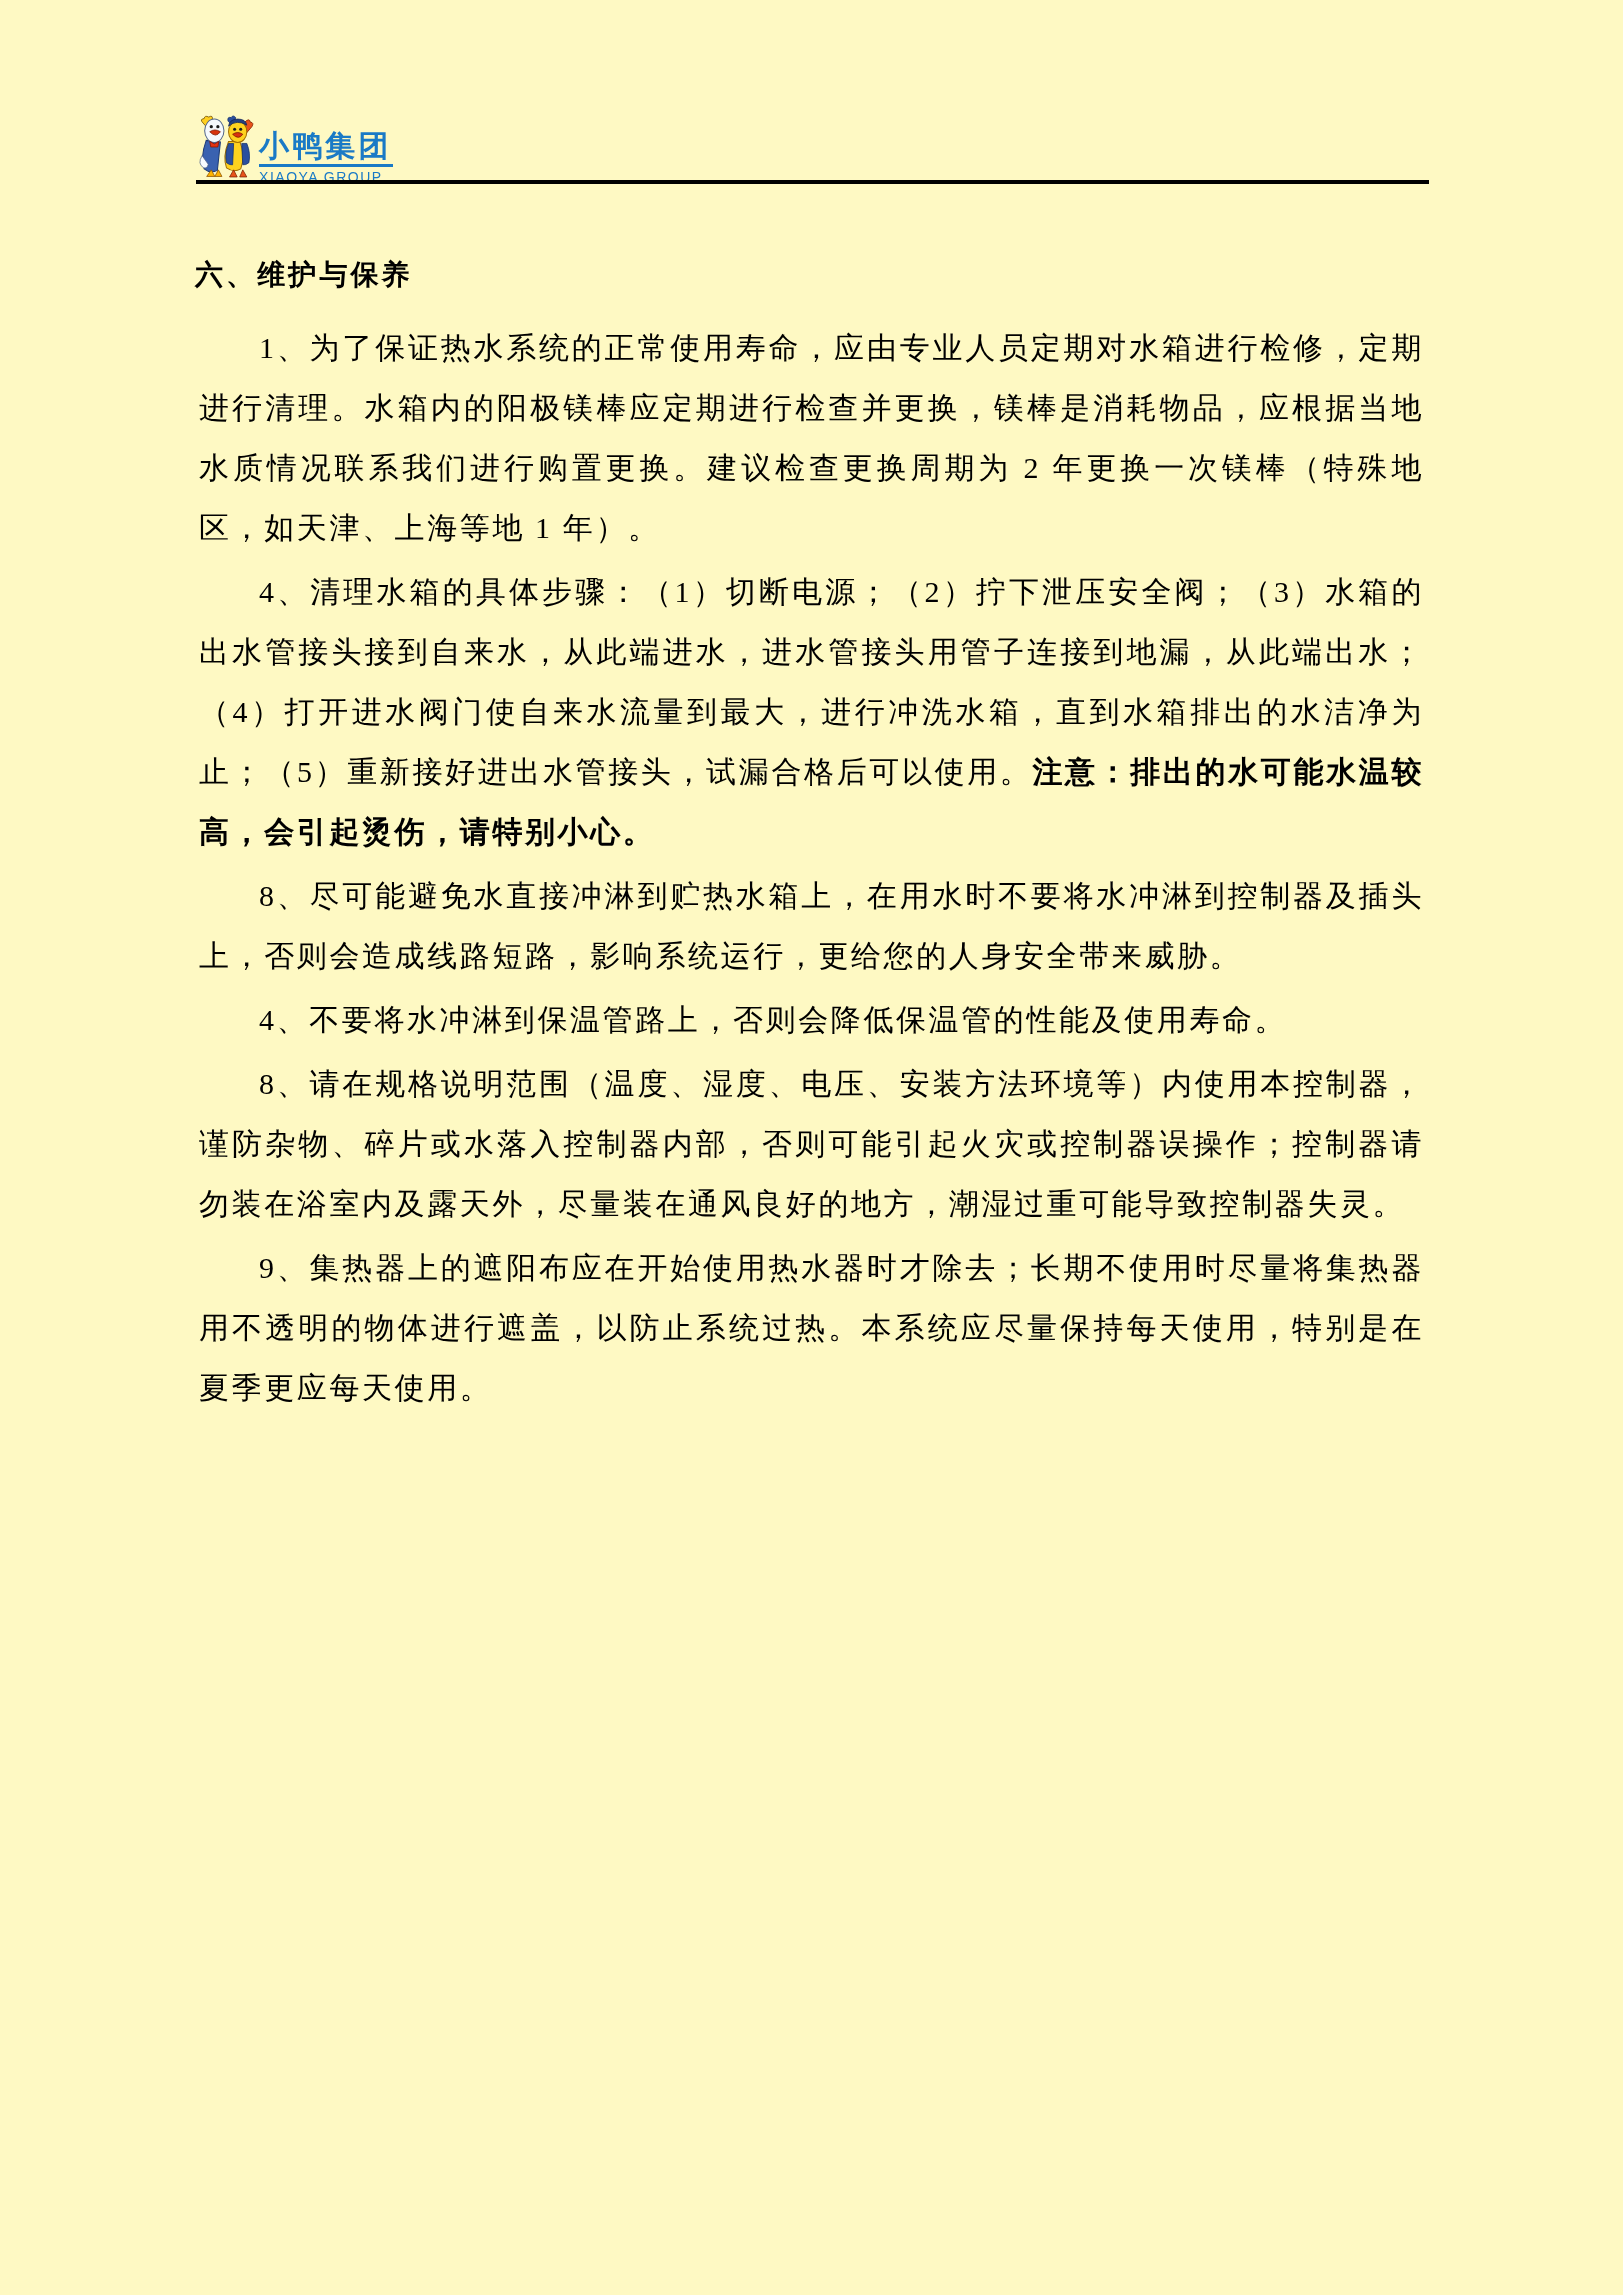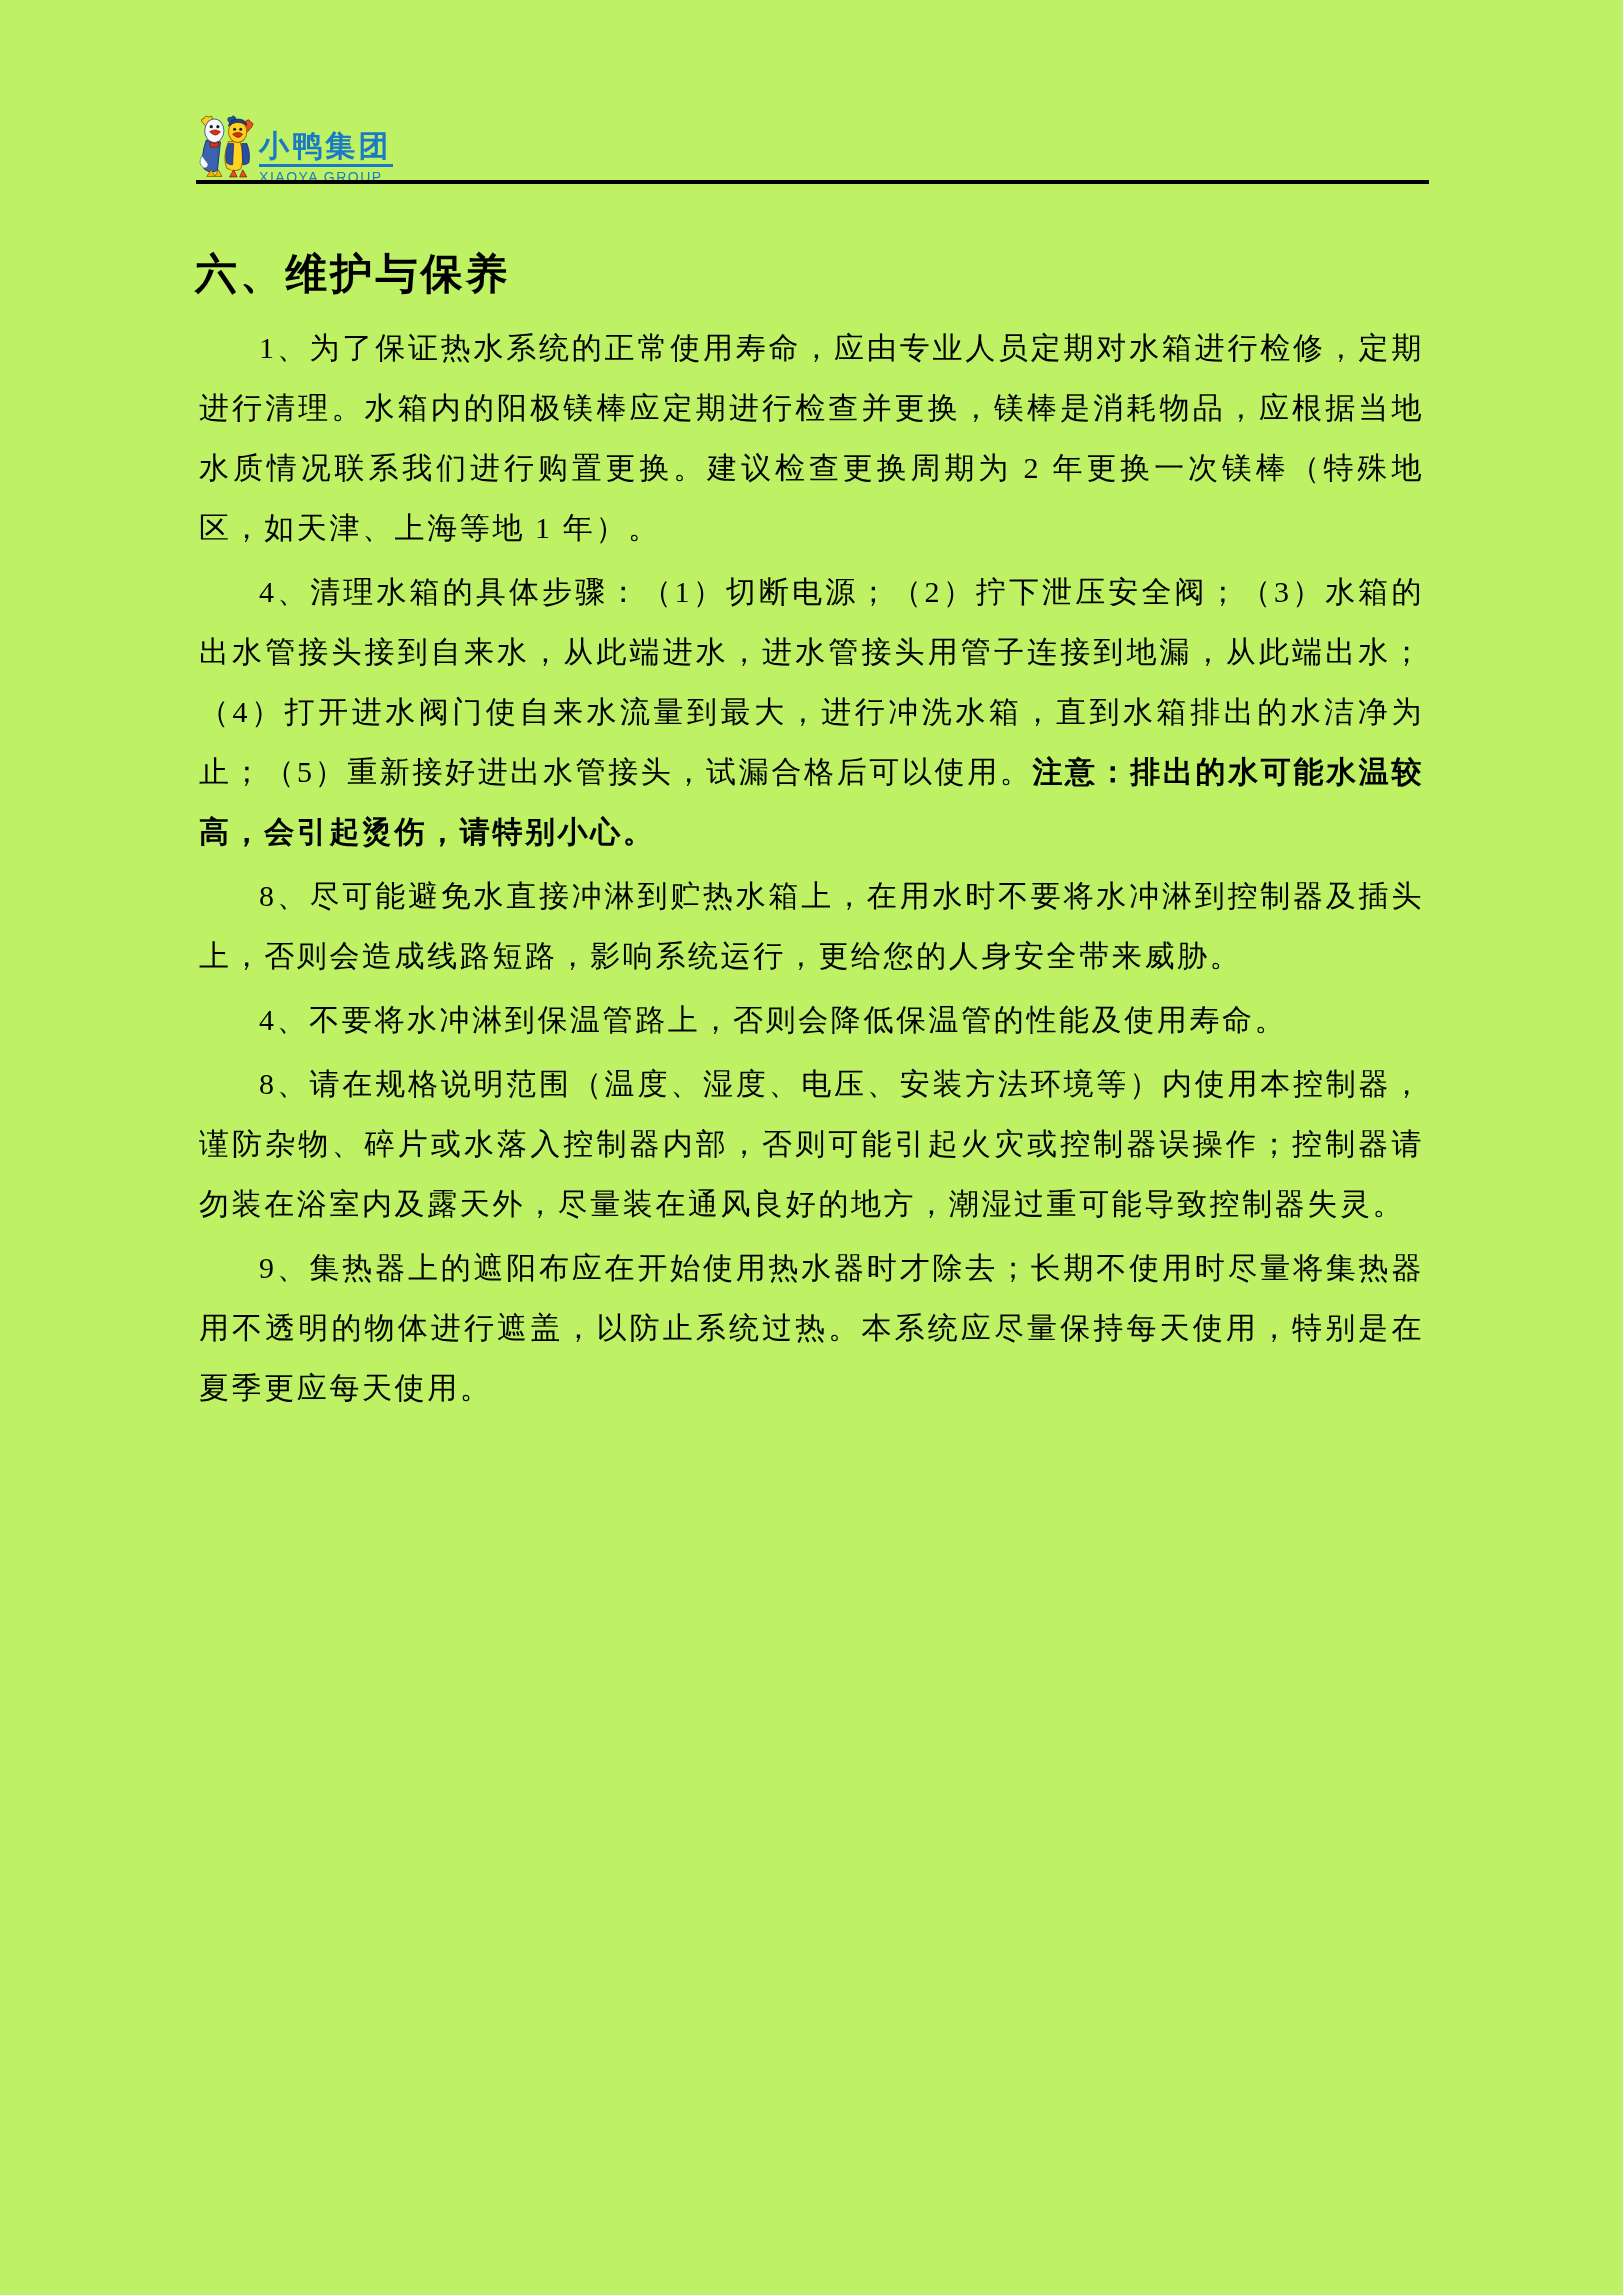--- a/index.html
+++ b/index.html
@@ -1,20 +1,20 @@
 <!DOCTYPE html>
 <html style="font-size:8.2px"><head>
 <meta charset="utf-8">
 <style>
   html, body { margin: 0; padding: 0; background: #ffffff; }
   .page {
     position: relative;
     width: 1623px;
     height: 2295px;
-    background: #bef264;
+    background: #fef9c3;
     overflow: hidden;
     font-family: "Liberation Serif", "DejaVu Serif", serif;
     color: #000;
   }
 
   
   .logo {
     position: absolute;
     left: 196px;
     top: 115px;
@@ -58,21 +58,21 @@
   
   .content {
     position: absolute;
     left: 195px;
     top: 249px;
     width: 1233px;
   }
   .doc-title {
     font-family: Liberation Serif, serif;
     font-weight: bold;
-    font-size: 42px;
+    font-size: 28px;
     line-height: 51px;
     letter-spacing: 3.1px;
     margin: 0 0 18.4px 0;
     color: #000;
   }
   .para {
     margin: 4px;
     font-size: 30px;
     line-height: 60px;
     letter-spacing: 2.6px;

